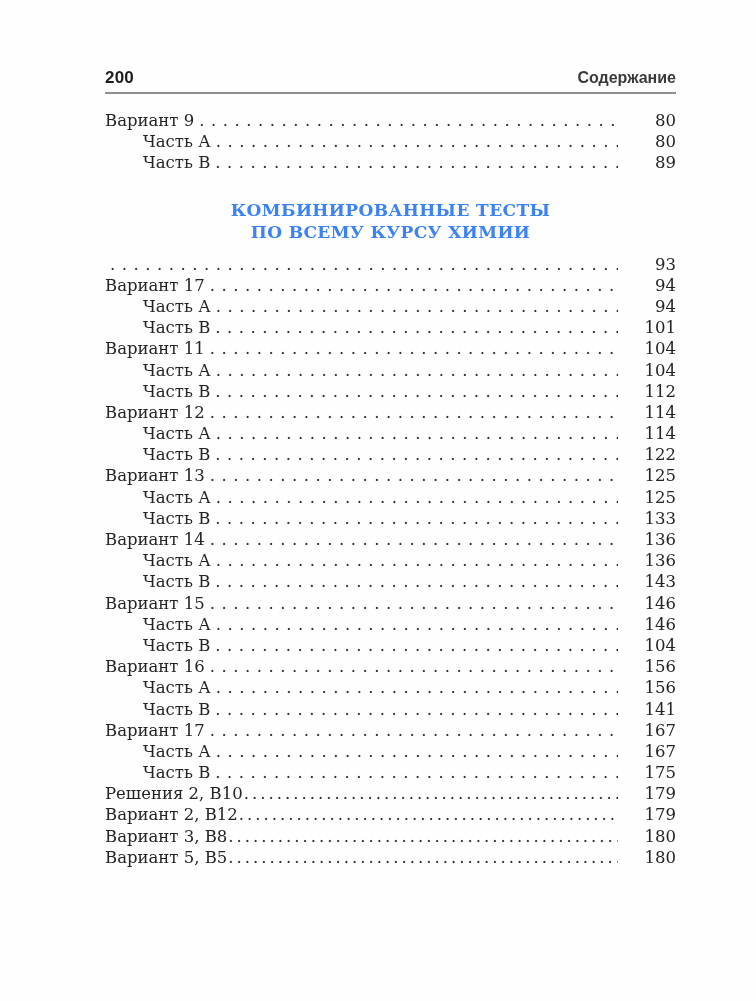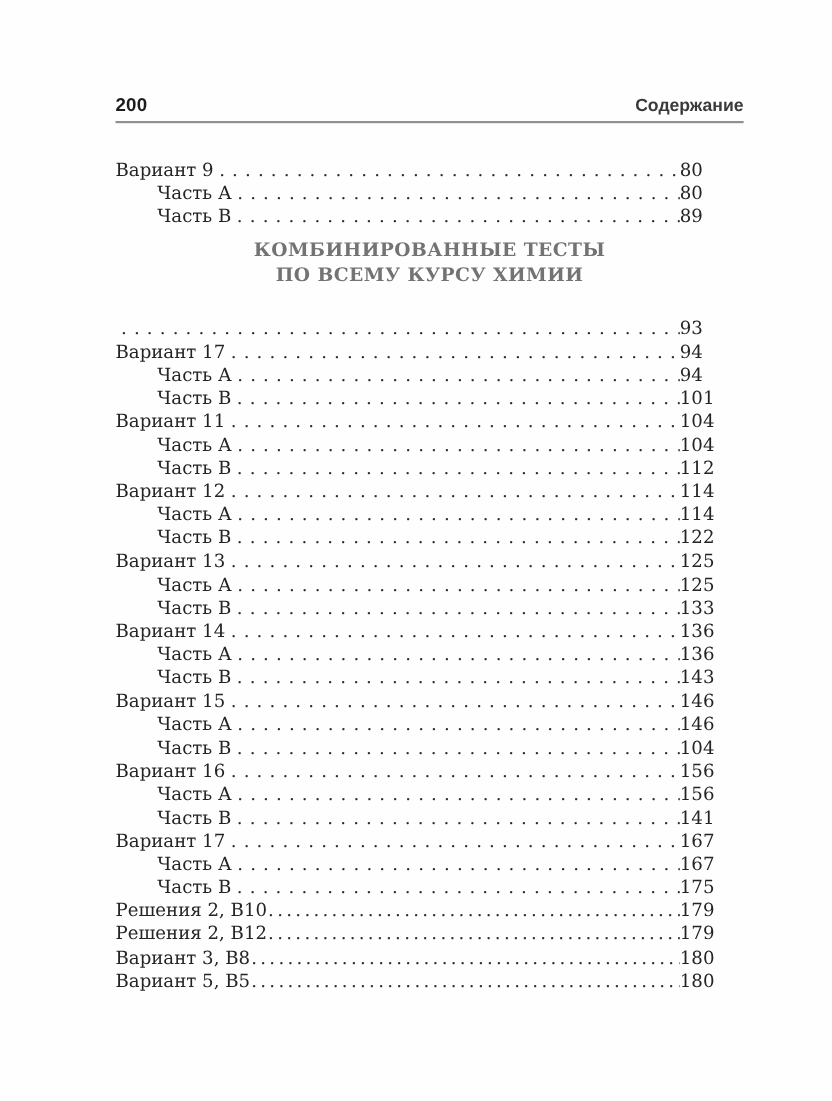--- a/index.html
+++ b/index.html
@@ -7,21 +7,21 @@
     padding: 0;
     width: 756px;
     height: 1001px;
     background: #fefefe;
     overflow: hidden;
   }
   .page {
     box-sizing: border-box;
     width: 756px;
     height: 1001px;
-    padding: 86px 80px 0 105px;
+    padding: 68px 80px 0 105px;
     background: #fefefe;
     color: #222;
   }
   
   .running-head {
     display: flex;
     justify-content: space-between;
     align-items: baseline;
     font-family: "Liberation Sans", "DejaVu Sans", sans-serif;
   }
@@ -73,30 +73,29 @@
   .dots::after {
     content: "..................................................................................";
   }
   .toc-section.tight .dots {
     margin-left: 1px;
     letter-spacing: 3px;
   }
   .page-num {
     flex: none;
     width: 58px;
-    text-align: left;
-    margin-top: 16px;
+    text-align: right;
   }
   .section-heading {
     text-align: center;
     font-family: "DejaVu Serif", "Liberation Serif", serif;
     font-weight: bold;
     font-size: 17px;
     line-height: 22px;
-    color: #737373;
+    color: #3b82f6;
     letter-spacing: 0.4px;
     margin: 25px 0 11px 0;
   }
   .toc-section + .section-heading.sub {
     margin: 14px 0 15px 0;
   }
 </style>
 </head>
 <body>
 
@@ -255,21 +254,21 @@
           <span class="page-num">175</span>
         </div>
       </div>
       <div class="toc-section tight">
         <div class="toc-row">
           <span class="label">Решения 2, В10</span>
           <span class="dots"></span>
           <span class="page-num">179</span>
         </div>
         <div class="toc-row">
-          <span class="label">Решения 2, В12</span>
+          <span class="label">Вариант 2, В12</span>
           <span class="dots"></span>
           <span class="page-num">179</span>
         </div>
         <div class="toc-row">
           <span class="label">Вариант 3, В8</span>
           <span class="dots"></span>
           <span class="page-num">180</span>
         </div>
         <div class="toc-row">
           <span class="label">Вариант 5, В5</span>

